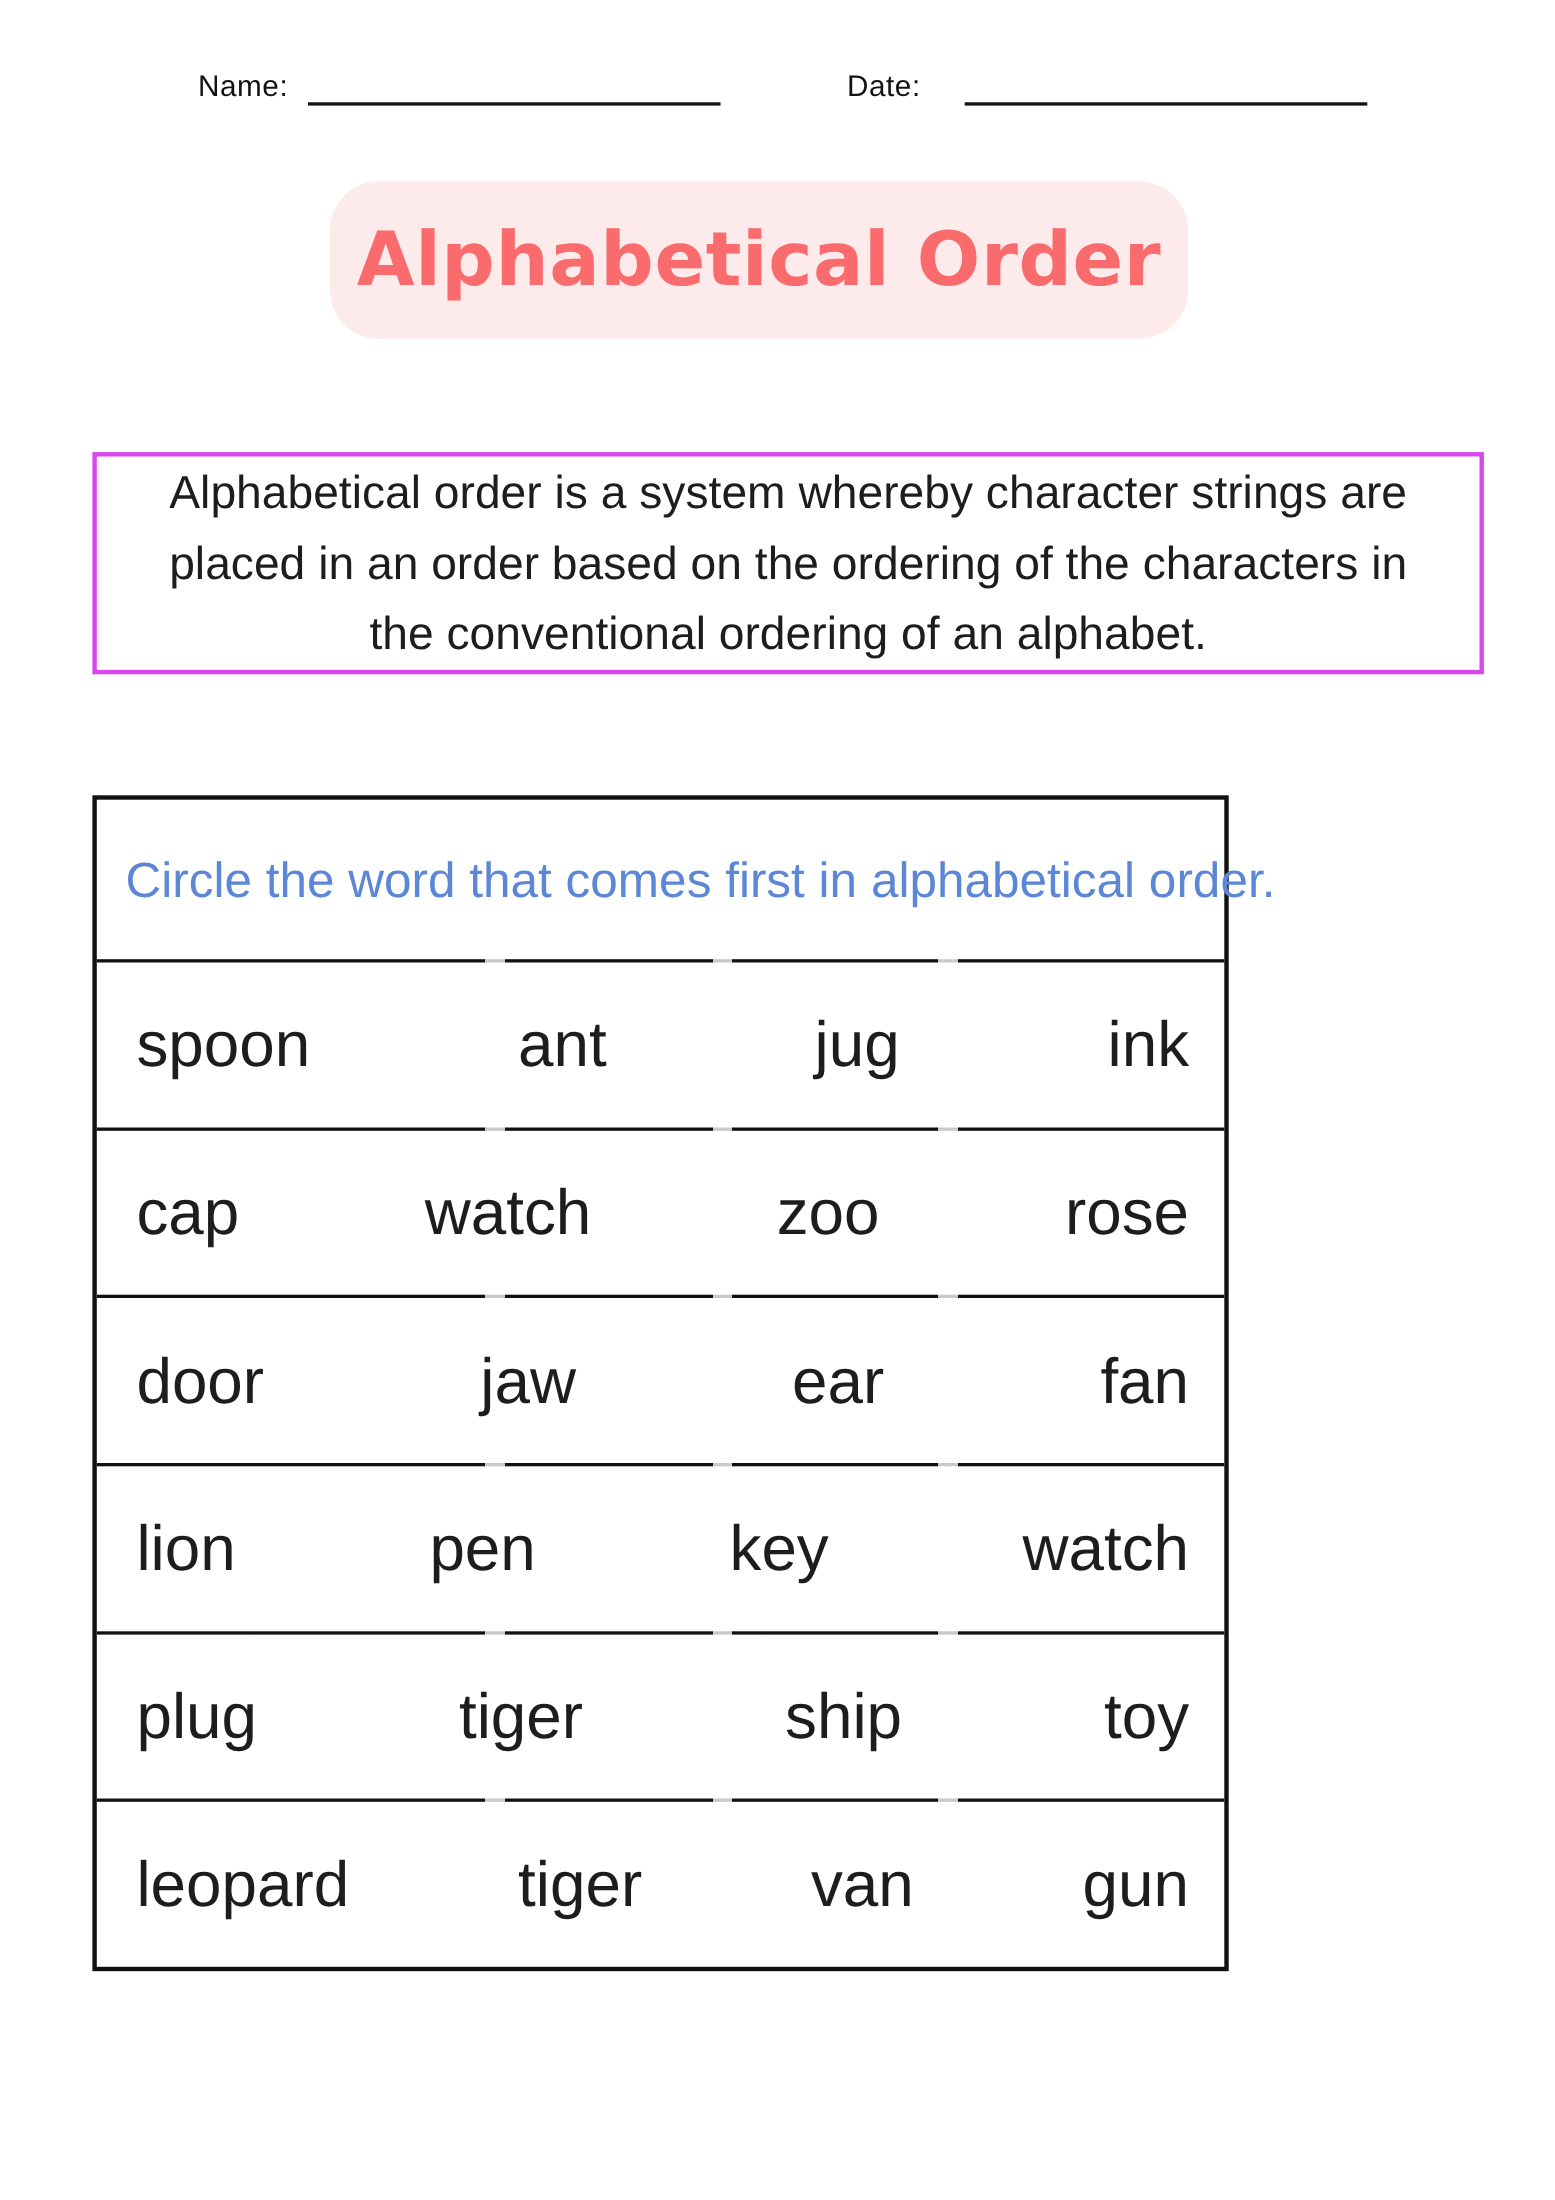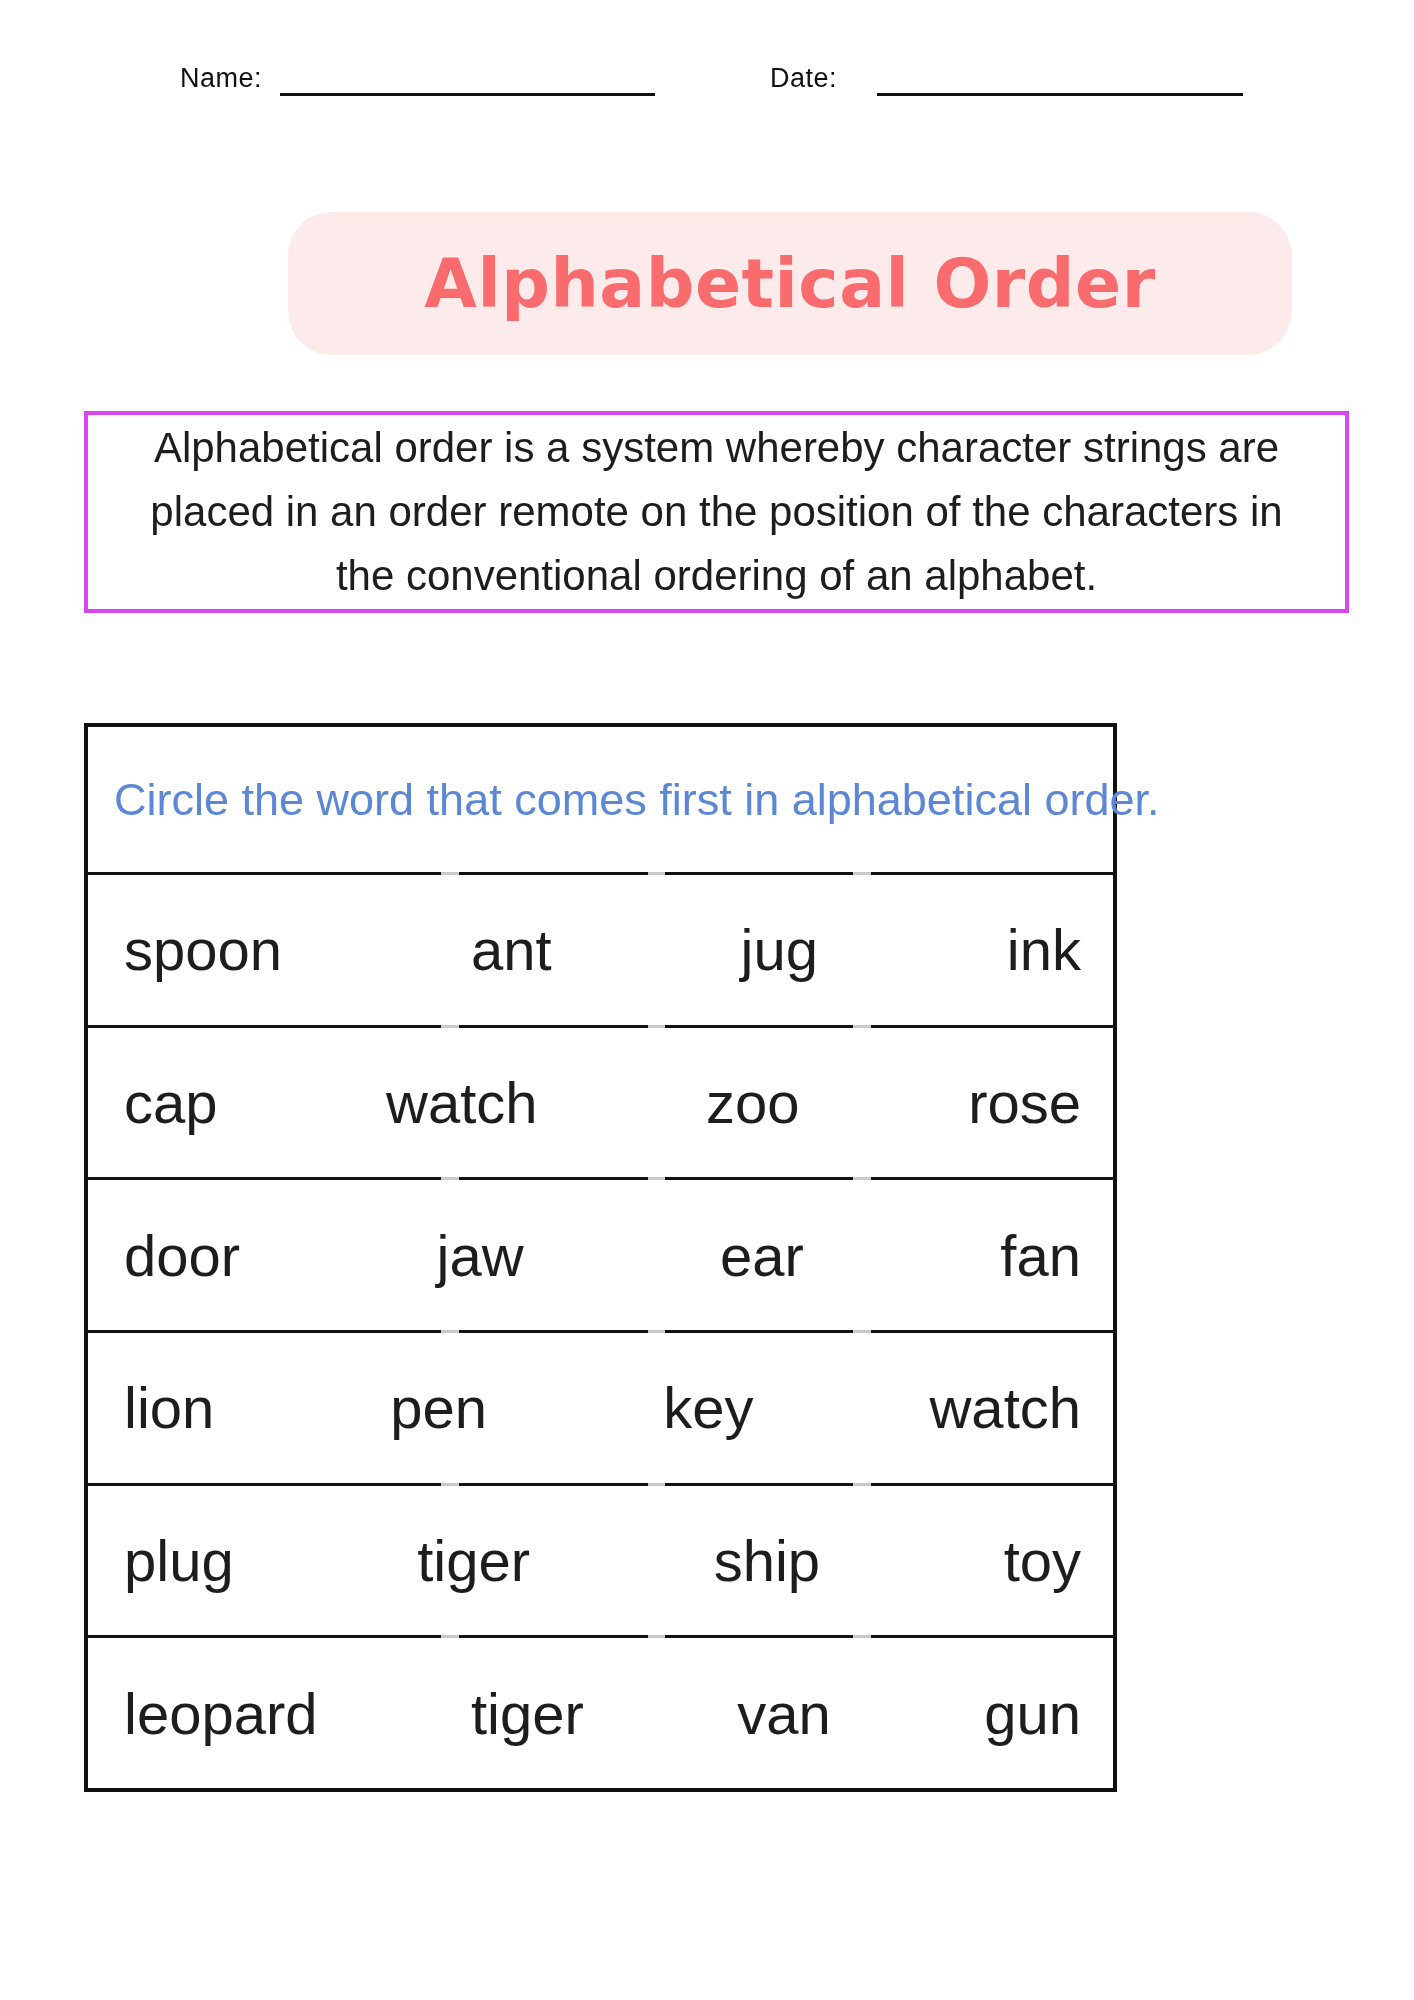--- a/index.html
+++ b/index.html
@@ -31,30 +31,29 @@
     top: 66px;
     height: 30px;
     border-bottom: 3px solid #111111;
   }
   .name-line { left: 280px; width: 375px; }
   .date-line { left: 877px; width: 366px; }
 
   
   .title-banner {
     position: absolute;
-    left: 288px;
+    left: 300px;
     top: 165px;
-    width: 1004px;
+    width: 780px;
     height: 143px;
     background: #FCEBEA;
     border-radius: 44px;
     display: flex;
     align-items: center;
     justify-content: center;
-    margin-top: 47px;
   }
   .page-title {
     font-family: "DejaVu Sans", sans-serif;
     font-weight: 700;
     font-size: 68px;
     letter-spacing: 0.5px;
     color: #F96B6C;
     white-space: nowrap;
   }
 
@@ -135,21 +134,21 @@
   <div class="fill-line name-line"></div>
   <span class="field-label date-label">Date:</span>
   <div class="fill-line date-line"></div>
 
   <div class="title-banner" style="background: rgb(252, 235, 234);">
     <span class="page-title" style="color: rgb(249, 107, 108);">Alphabetical Order</span>
   </div>
 
   <div class="definition-box">
     <span class="definition-line">Alphabetical order is a system whereby character strings are</span>
-    <span class="definition-line">placed in an order remote on the position of the characters in</span>
+    <span class="definition-line">placed in an order based on the ordering of the characters in</span>
     <span class="definition-line">the conventional ordering of an alphabet.</span>
   </div>
 
   <div class="worksheet-table">
 
     <div class="instruction-row">
       <span class="instruction-text" style="color: rgb(91, 135, 214);">Circle the word that comes first in alphabetical order.</span>
     </div>
 
     <div class="word-row">

